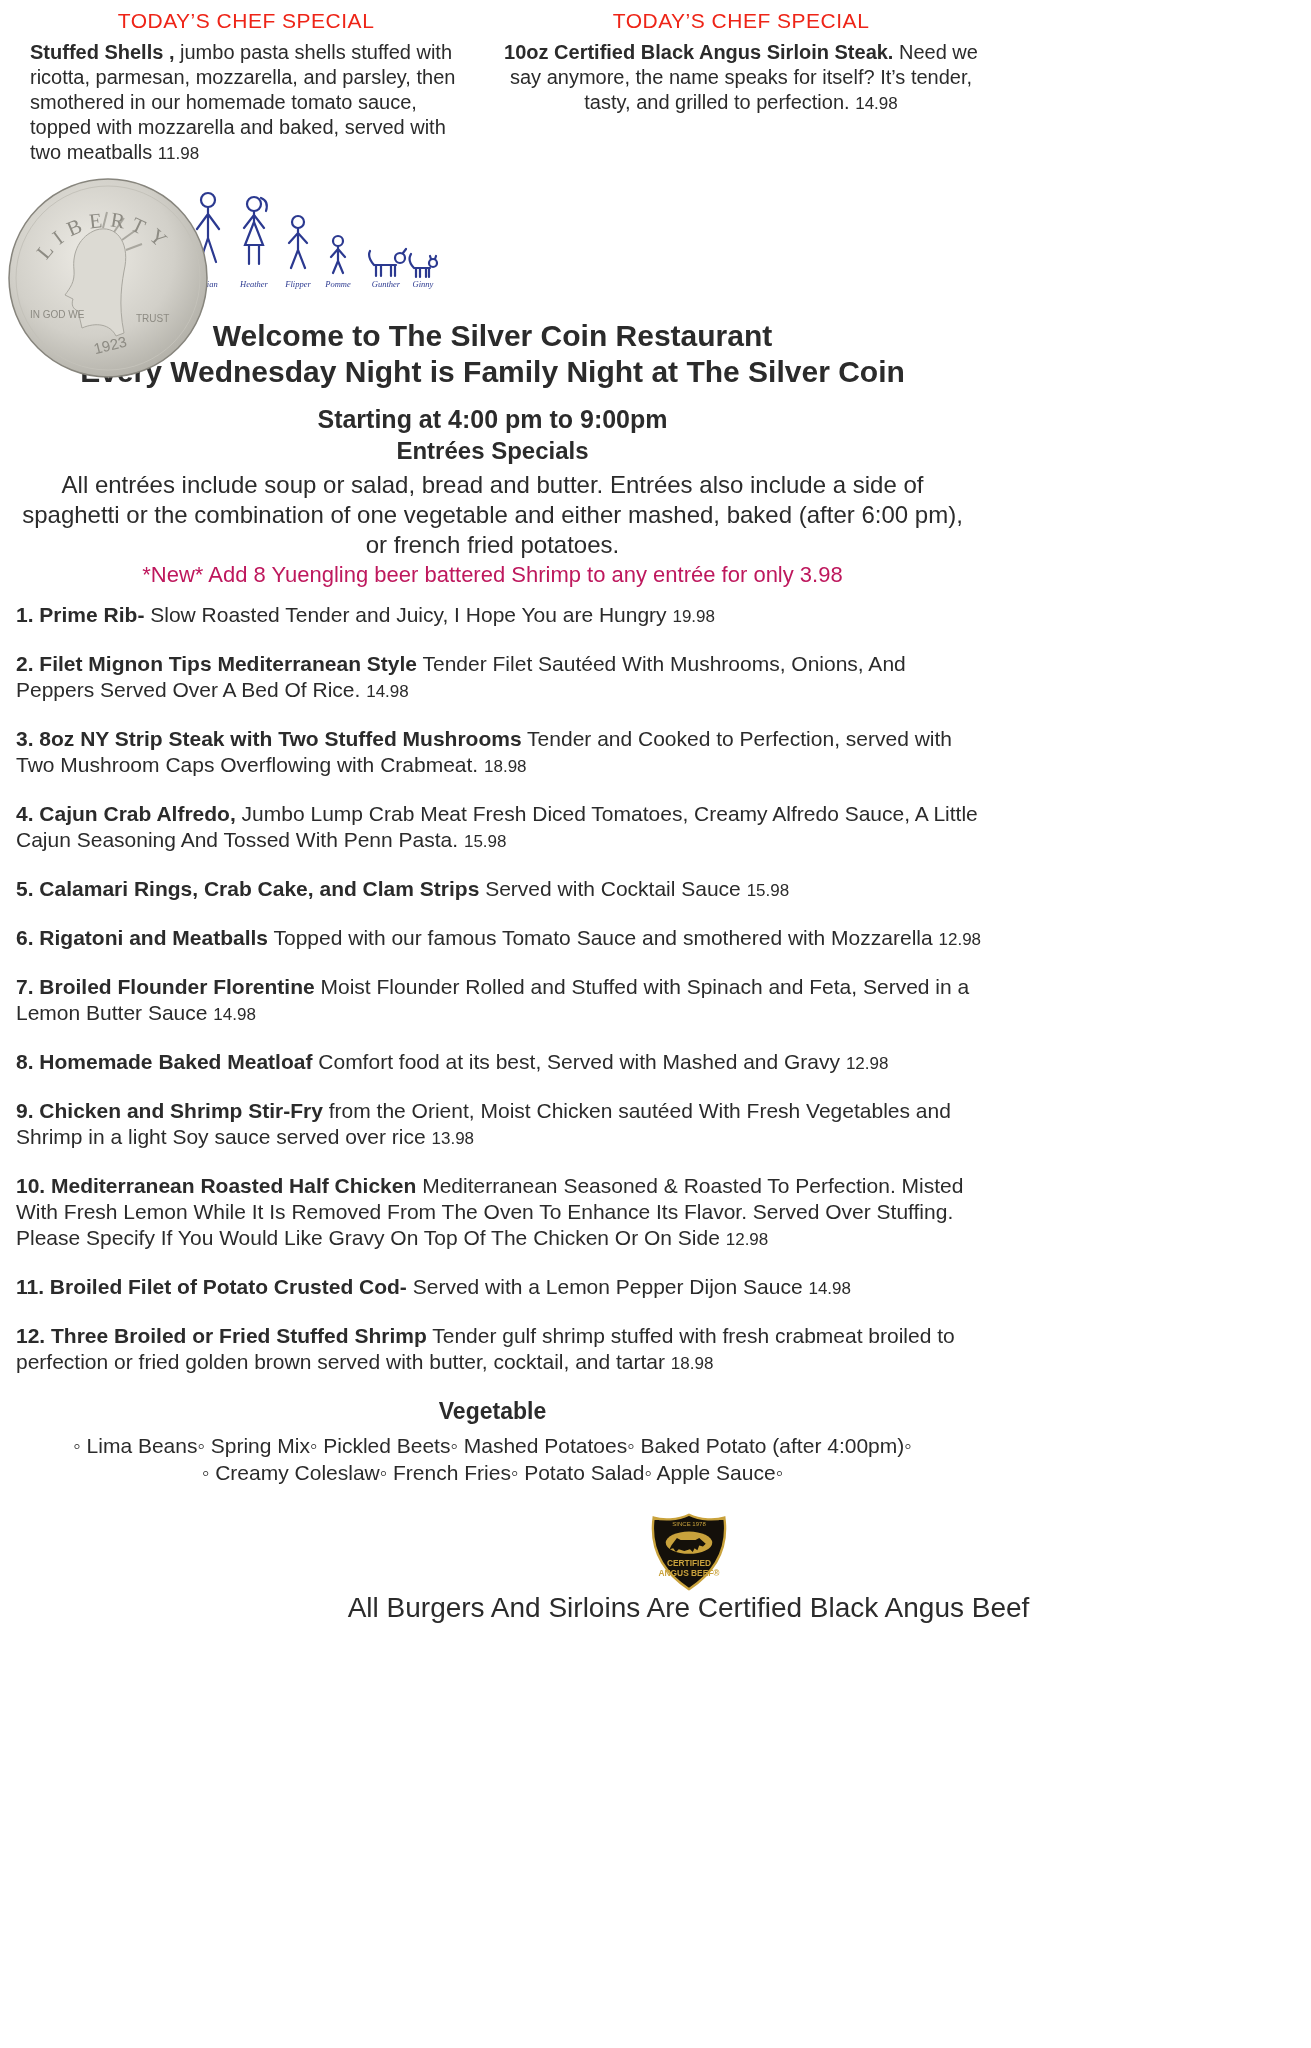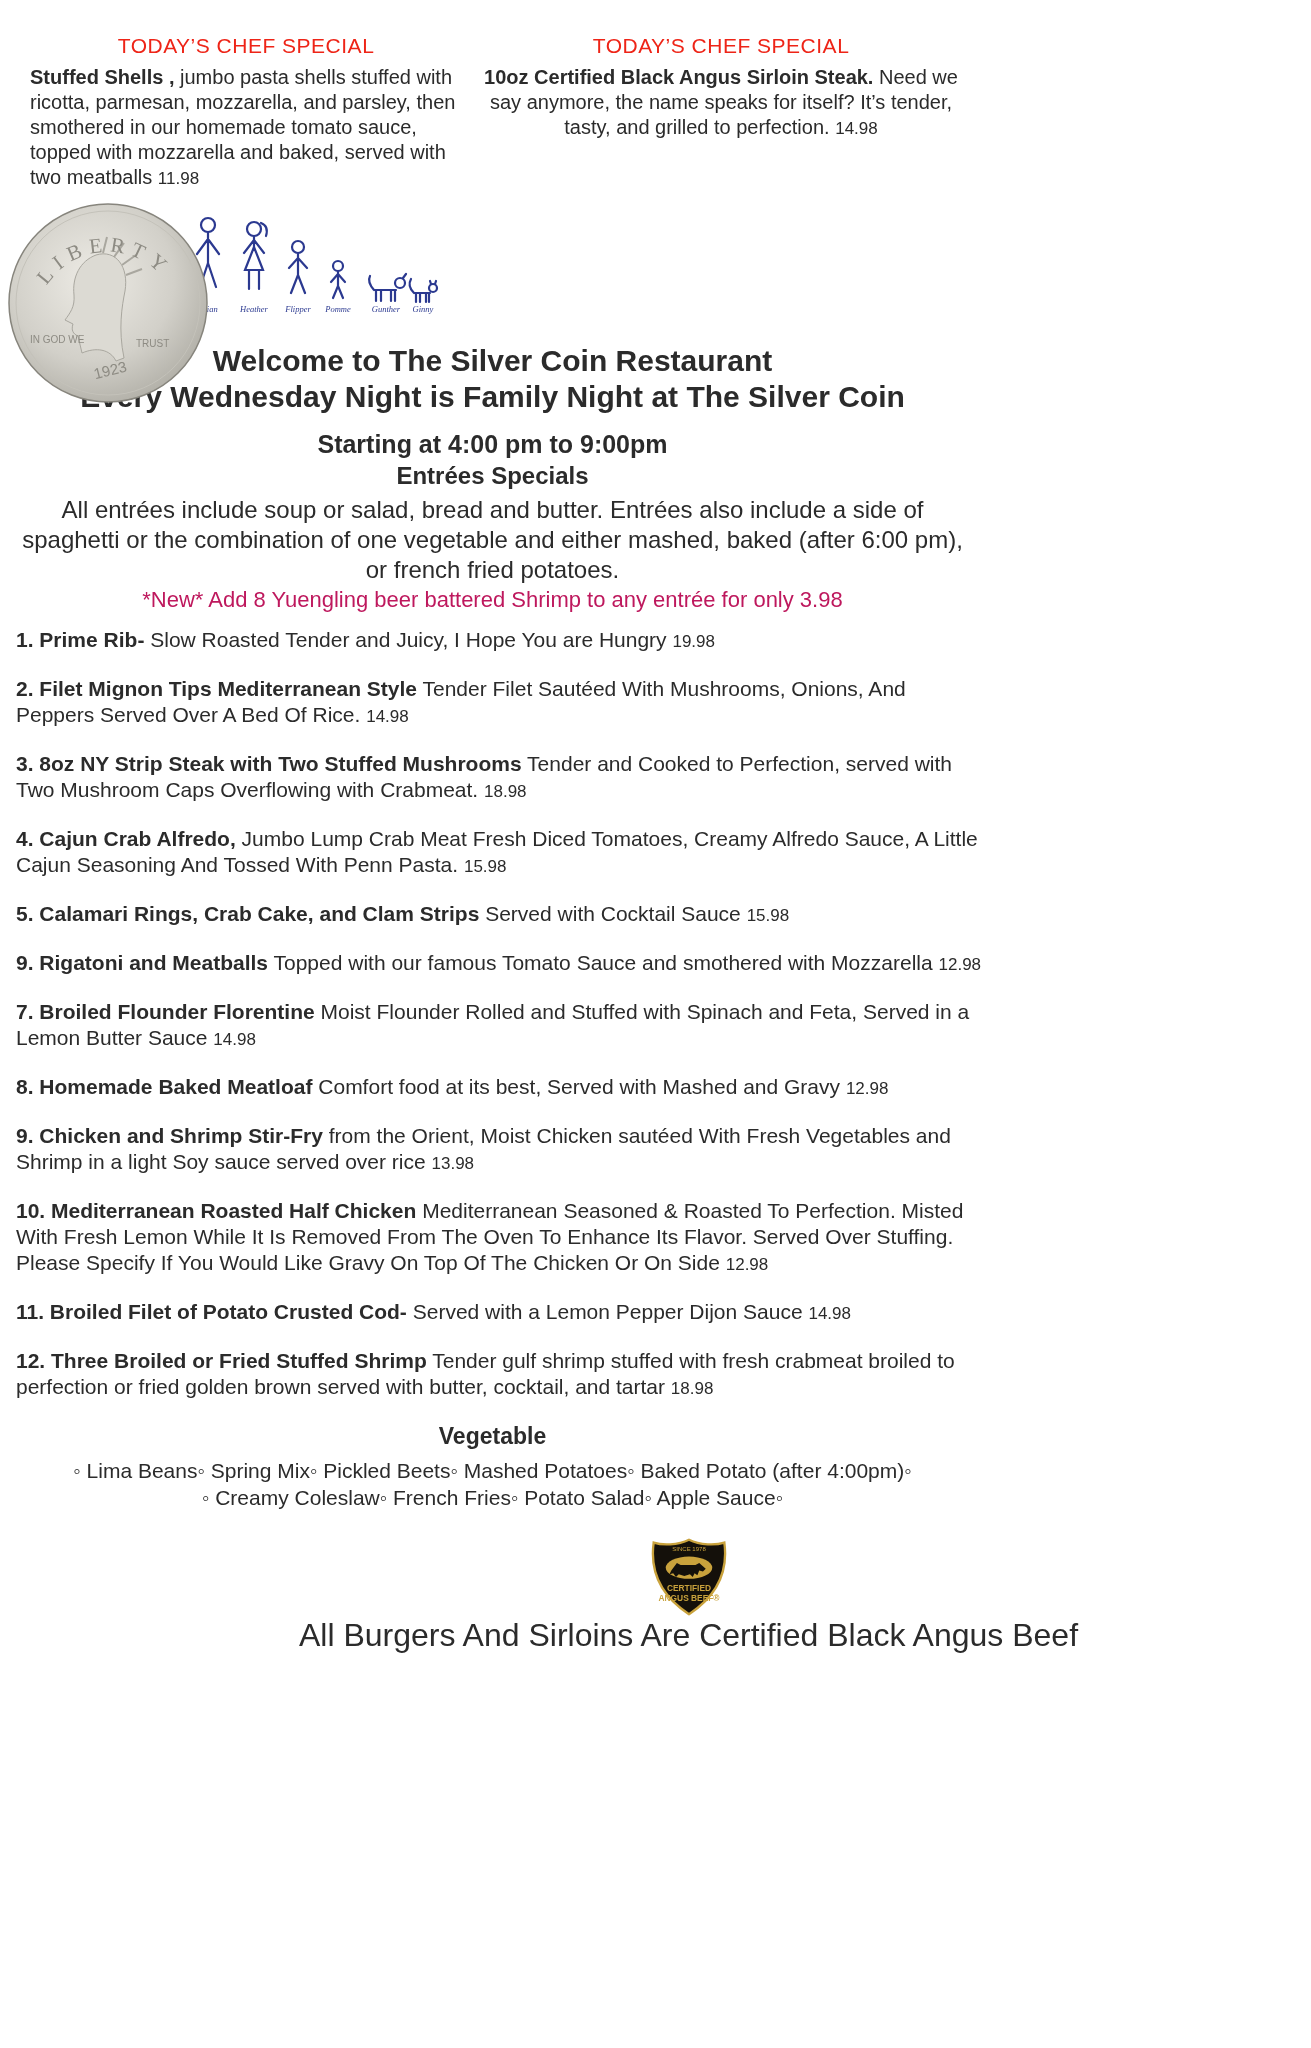--- a/index.html
+++ b/index.html
@@ -7,21 +7,21 @@
   body {
     width: 1311px; height: 2048px;
     background: #ffffff;
     font-family: "Liberation Sans", sans-serif;
     color: #2b2b2b;
     overflow: hidden;
   }
   .page { width: 1311px; height: 2048px; position: relative; }
 
   
-  .specials { display: flex; padding: 34px 0 0 30px; }
+  .specials { display: flex; padding: 9px 0 0 30px; gap: 20px; }
   .special-col.left  { width: 432px; }
   .special-col.right { width: 486px; margin-left: 16px; text-align: center; }
   .special-heading {
     color: #ee2417; font-size: 21px; letter-spacing: 0.5px;
     text-align: center; margin-bottom: 7px;
   }
   .special-body { margin: 0; font-size: 20px; line-height: 25px; }
   .special-col.left .special-body { text-align: left; }
   b.tight { font-weight: bold; }
   .price { font-size: 17px; }
@@ -48,21 +48,21 @@
   .entree { margin: 0 6px 21px; font-size: 21px; line-height: 26px; }
   .entree b { font-weight: bold; }
 
   
   .veg { width: 985px; text-align: center; margin-top: 8px; }
   .veg-heading { font-size: 23px; font-weight: bold; margin-bottom: 7px; }
   .veg-line { font-size: 21px; line-height: 27px; }
 
   
   .footer { display: flex; align-items: center; margin: 26px 0 0 66px; flex-direction: column; }
-  .footer-text { font-size: 32px; color: #2b2b2b; }
+  .footer-text { font-size: 28px; color: #2b2b2b; }
 </style>
 </head>
 <body>
 
 <div class="page">
 
   <div class="specials">
     <div class="special-col left">
       <div class="special-heading">TODAY’S CHEF SPECIAL</div>
       <p class="special-body">
@@ -186,21 +186,21 @@
         <span class="price">15.98</span>
       </p>
 
       <p class="entree">
         <b>5. Calamari Rings, Crab Cake, and Clam Strips</b>
         <span>Served with Cocktail Sauce</span>
         <span class="price">15.98</span>
       </p>
 
       <p class="entree">
-        <b>9.  Rigatoni and Meatballs</b>
+        <b>6.  Rigatoni and Meatballs</b>
         <span>Topped with our famous Tomato Sauce and smothered with Mozzarella</span>
         <span class="price">12.98</span>
       </p>
 
       <p class="entree">
         <b>7.  Broiled Flounder Florentine</b>
         <span>Moist Flounder Rolled and Stuffed with Spinach and Feta, Served in a Lemon Butter Sauce</span>
         <span class="price">14.98</span>
       </p>
 

